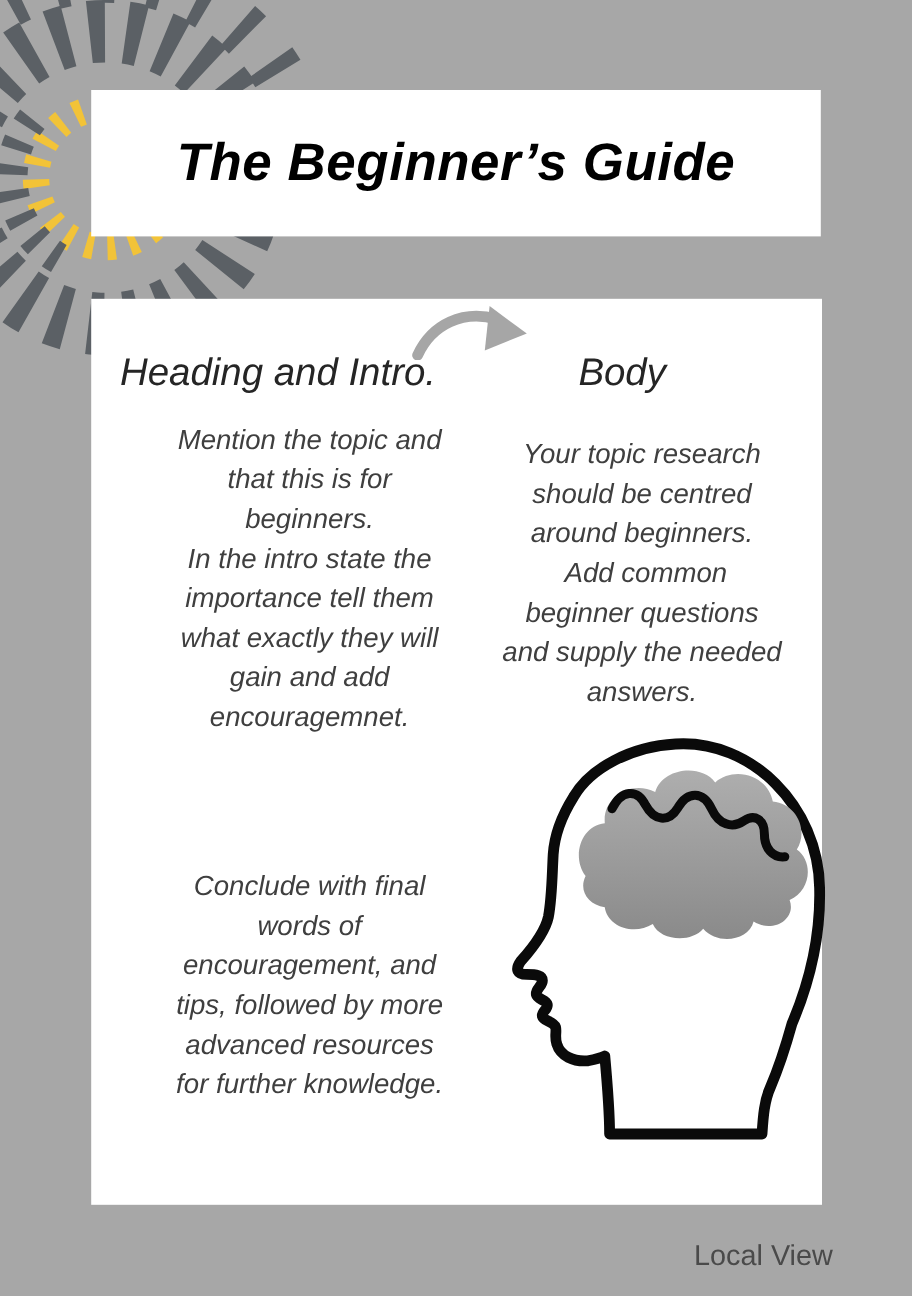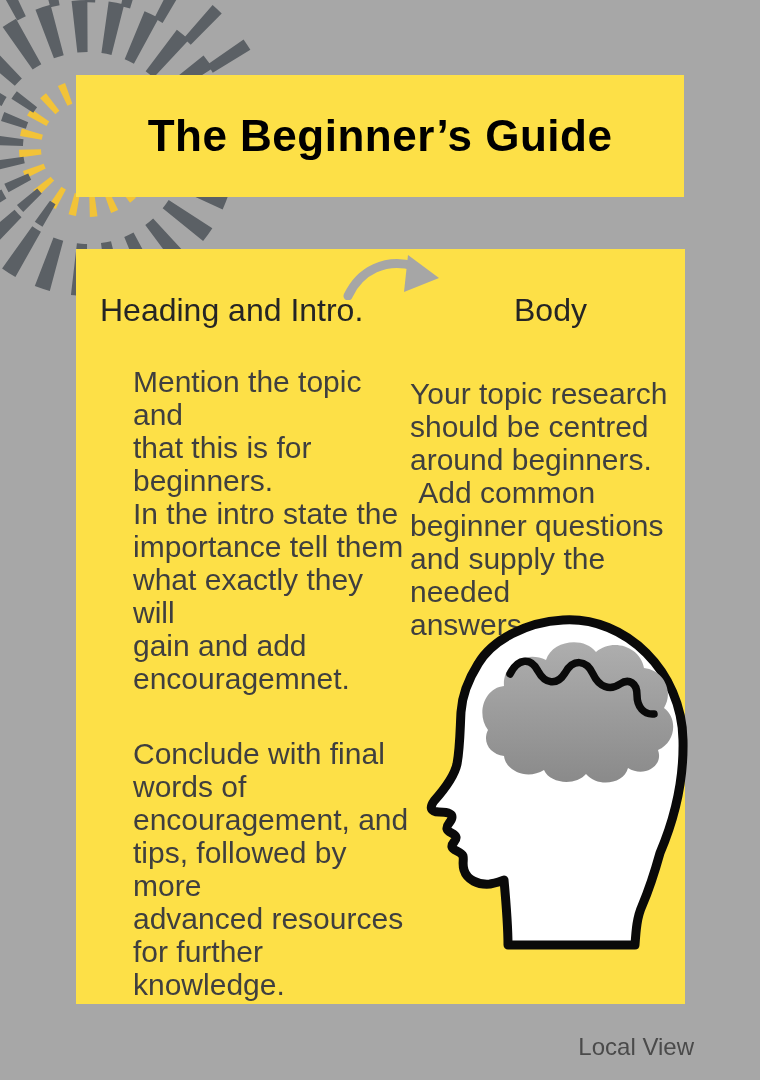--- a/index.html
+++ b/index.html
@@ -2,40 +2,40 @@
 <html><head>
 <meta charset="utf-8">
 <style>
   html,body { margin:0; padding:0; }
   .page {
     position:relative; width:760px; height:1080px;
     background:#a7a7a7; overflow:hidden;
     font-family:"Liberation Sans", sans-serif;
   }
   .burst { position:absolute; left:0; top:0; z-index:0; }
-  .card { position:absolute; background:#fde047; z-index:2; }
+  .card { position:absolute; background:#ffffff; z-index:2;font-style:italic; }
   .title-card {
     left:76px; top:75px; width:608px; height:122px;
     display:flex; align-items:center; justify-content:center;
   }
   .page-title {
     margin:0; font-size:44px; font-weight:bold; color:#000;
     letter-spacing:0.5px; white-space:nowrap;
   }
-  .content-card { left:76px; top:249px; width:609px; height:755px; }
+  .content-card { left:76px; top:249px; width:609px; height:755px;text-align:center; }
   .content-card > * { position:absolute; }
   .section-heading {
     margin:0; font-weight:normal; font-size:32px; color:#252525;
     line-height:1.1; white-space:nowrap;
   }
   .heading-intro { left:24px; top:44px; }
-  .heading-body  { left:406px; top:44px;margin-left:32px; }
+  .heading-body  { left:406px; top:44px; }
   .heading-conclude { left:94px; top:420px; }
   .para {
-    margin:15px; font-size:30px; color:#3f3f3f; line-height:33px;
+    margin:0; font-size:23px; color:#3f3f3f; line-height:33px;
     white-space:pre-wrap;
   }
   .para-intro    { left:42px;  top:101px; width:280px; }
   .para-body     { left:319px; top:113px; width:280px; }
   .para-conclude { left:42px;  top:473px; width:280px; }
   .arrow-svg { left:266px; top:3px; }
   .head-svg  { left:350px; top:363px; }
   .watermark {
     position:absolute; top:1033px; right:66px; z-index:2;
     font-size:24px; color:#4a4a4a;

